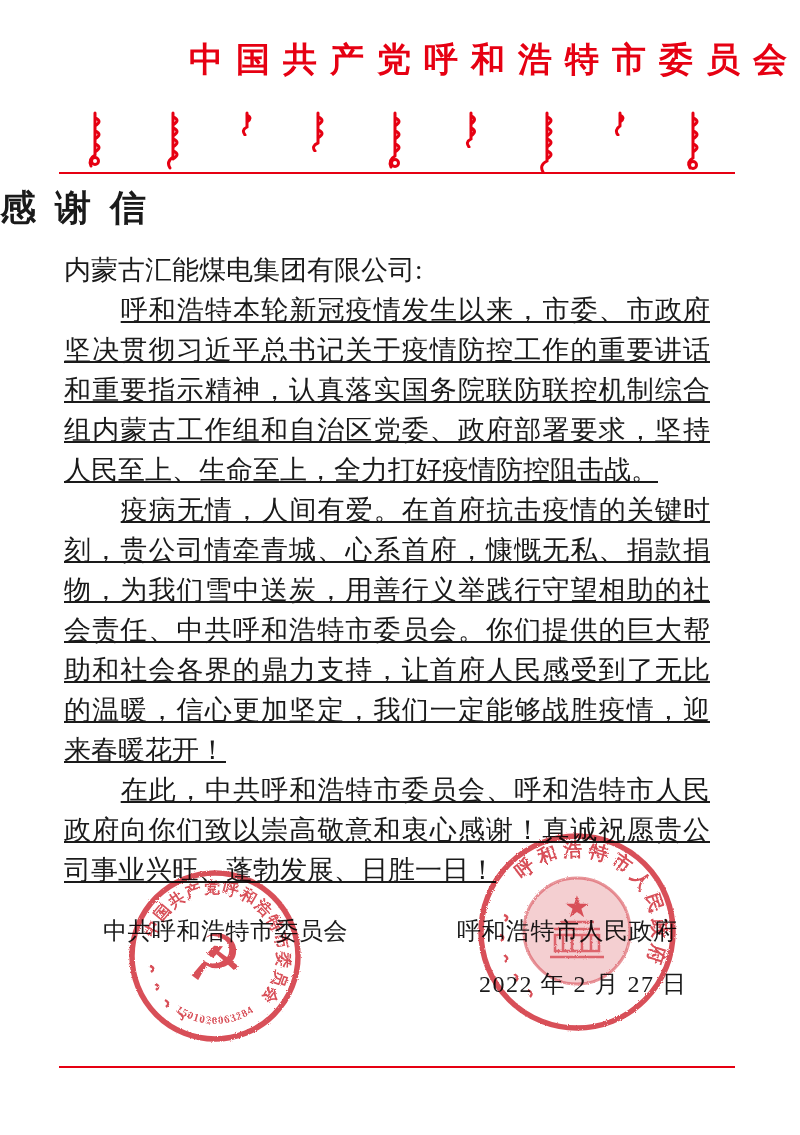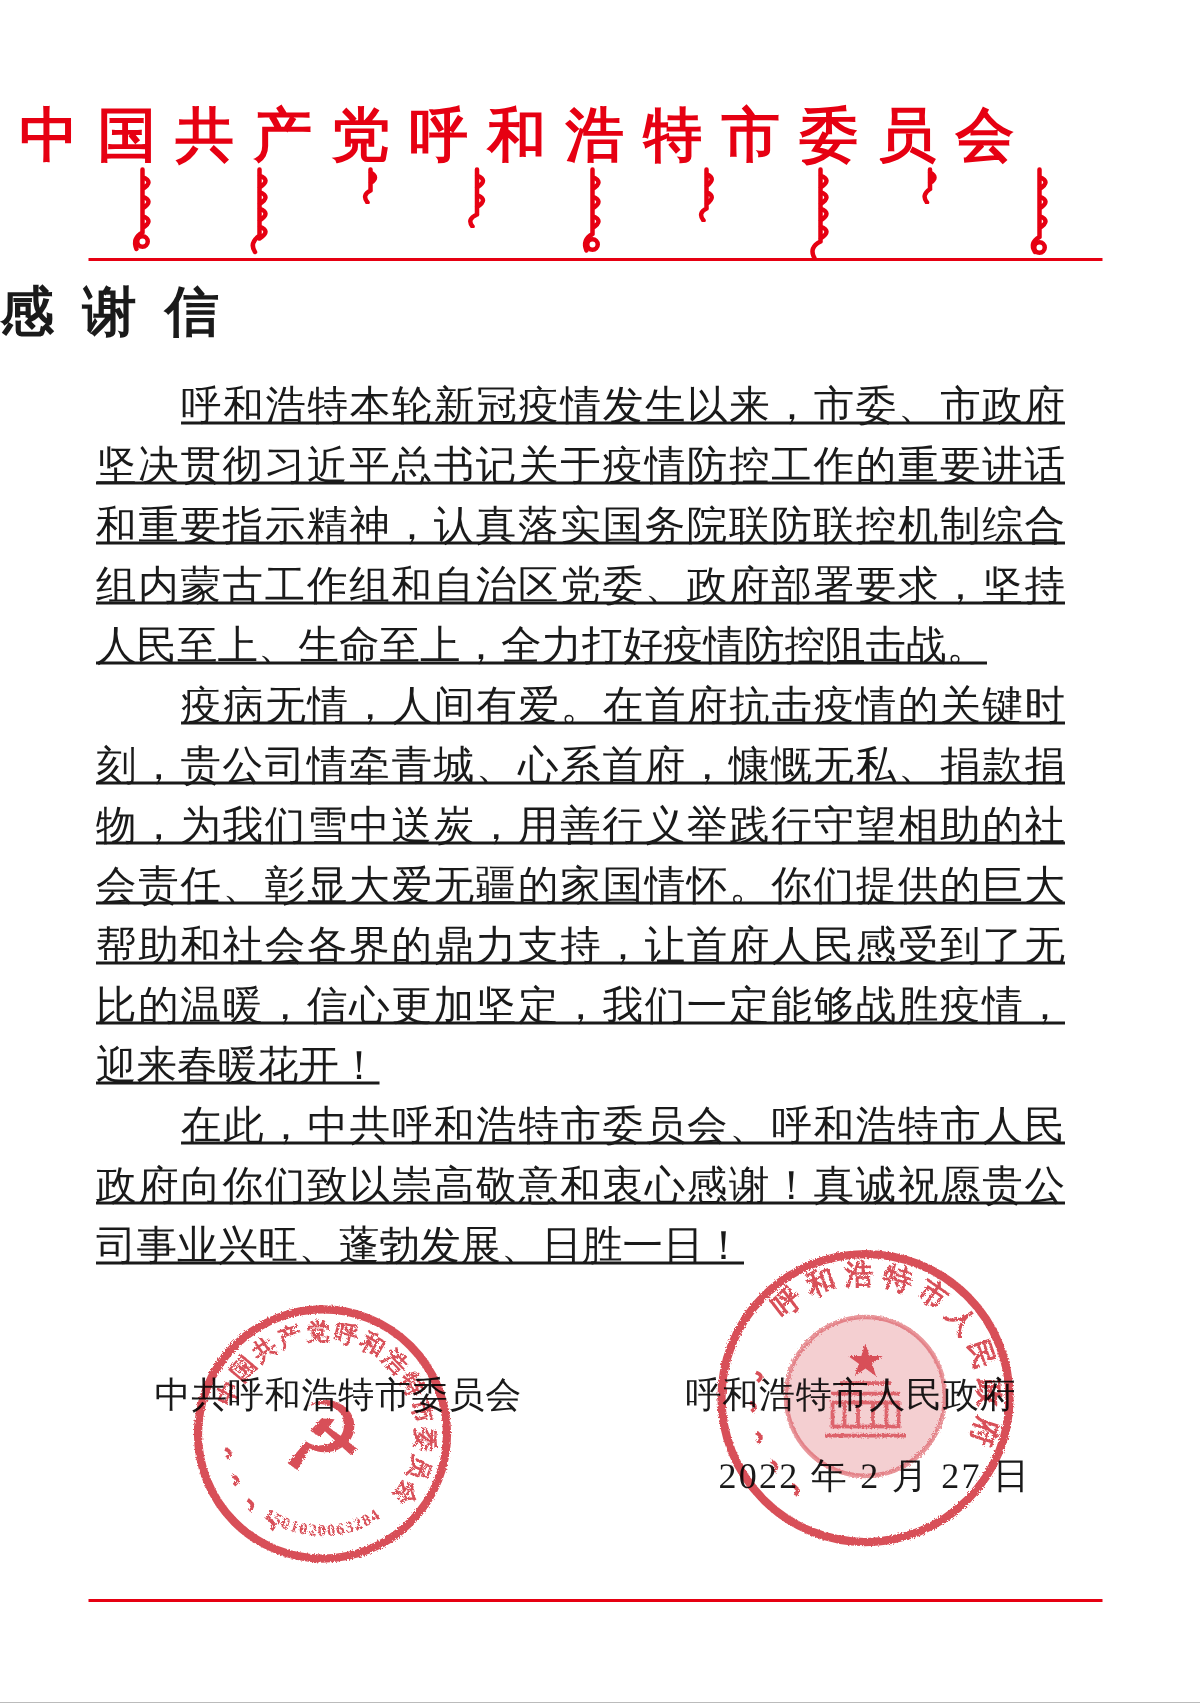--- a/index.html
+++ b/index.html
@@ -13,23 +13,23 @@
   .page{
     position:relative;
     width:800px;height:1135px;
     margin:0 auto;
     background:var(--page-bg);
     overflow:hidden;
     font-family:"Liberation Serif","DejaVu Serif",serif;
     color:var(--text-color);
   }
   .org-name{
-    position:absolute;top:70px;left:0;right:0;
-    text-align:left;
-    font-size:39px;font-weight:bold;line-height:1.1;
+    position:absolute;top:41px;left:0;right:0;
+    text-align:right;
+    font-size:34px;font-weight:bold;line-height:1.1;
     letter-spacing:13px;text-indent:13px;
     color:var(--accent-red);
     white-space:nowrap;
   }
   .mongolian-row{
     position:absolute;top:111px;left:84px;width:620px;height:66px;
     display:flex;justify-content:space-between;align-items:flex-start;
   }
   .mongolian-row svg{display:block;}
   .mgl-stroke{fill:none;stroke:var(--accent-red);stroke-width:3;stroke-linecap:round;stroke-linejoin:round;}
@@ -113,22 +113,23 @@
         <path class="mgl-stroke" d="M11 2 V47 M11 7 q8 3 0 8 M11 20 q8 3 0 8 M11 33 q8 3 0 8 M11 47 q-7 4 -3 10"></path>
         <circle class="mgl-stroke" cx="11" cy="54" r="3.5"></circle>
       </svg>
   </div>
 
   <div class="header-divider"></div>
 
   <div class="page-title">感 谢 信</div>
 
   <div class="body-text">
+    <p class="salutation">内蒙古汇能煤电集团有限公司:</p>
     <p class="para">呼和浩特本轮新冠疫情发生以来，市委、市政府坚决贯彻习近平总书记关于疫情防控工作的重要讲话和重要指示精神，认真落实国务院联防联控机制综合组内蒙古工作组和自治区党委、政府部署要求，坚持人民至上、生命至上，全力打好疫情防控阻击战。</p>
-    <p class="para">疫病无情，人间有爱。在首府抗击疫情的关键时刻，贵公司情牵青城、心系首府，慷慨无私、捐款捐物，为我们雪中送炭，用善行义举践行守望相助的社会责任、彰显大爱无疆的家国情怀。你们提供的巨大帮助和社会各界的鼎力支持，让首府人民感受到了无比的温暖，信心更加坚定，我们一定能够战胜疫情，迎来春暖花开！</p>
+    <p class="para">疫病无情，人间有爱。在首府抗击疫情的关键时刻，贵公司情牵青城、心系首府，慷慨无私、捐款捐物，为我们雪中送炭，用善行义举践行守望相助的社会责任、中共呼和浩特市委员会。你们提供的巨大帮助和社会各界的鼎力支持，让首府人民感受到了无比的温暖，信心更加坚定，我们一定能够战胜疫情，迎来春暖花开！</p>
     <p class="para">在此，中共呼和浩特市委员会、呼和浩特市人民政府向你们致以崇高敬意和衷心感谢！真诚祝愿贵公司事业兴旺、蓬勃发展、日胜一日！</p>
   </div>
 
   <div class="signature right">呼和浩特市人民政府</div>
   <div class="signature left">中共呼和浩特市委员会</div>
   <div class="date-line">2022 年 2 月 27 日</div>
 
   <svg class="seal left-seal" width="180" height="180" viewBox="0 0 180 180">
     <g filter="url(#roughen)">
       <circle class="seal-ring" cx="90" cy="90" r="83" stroke-width="5.5"></circle>

